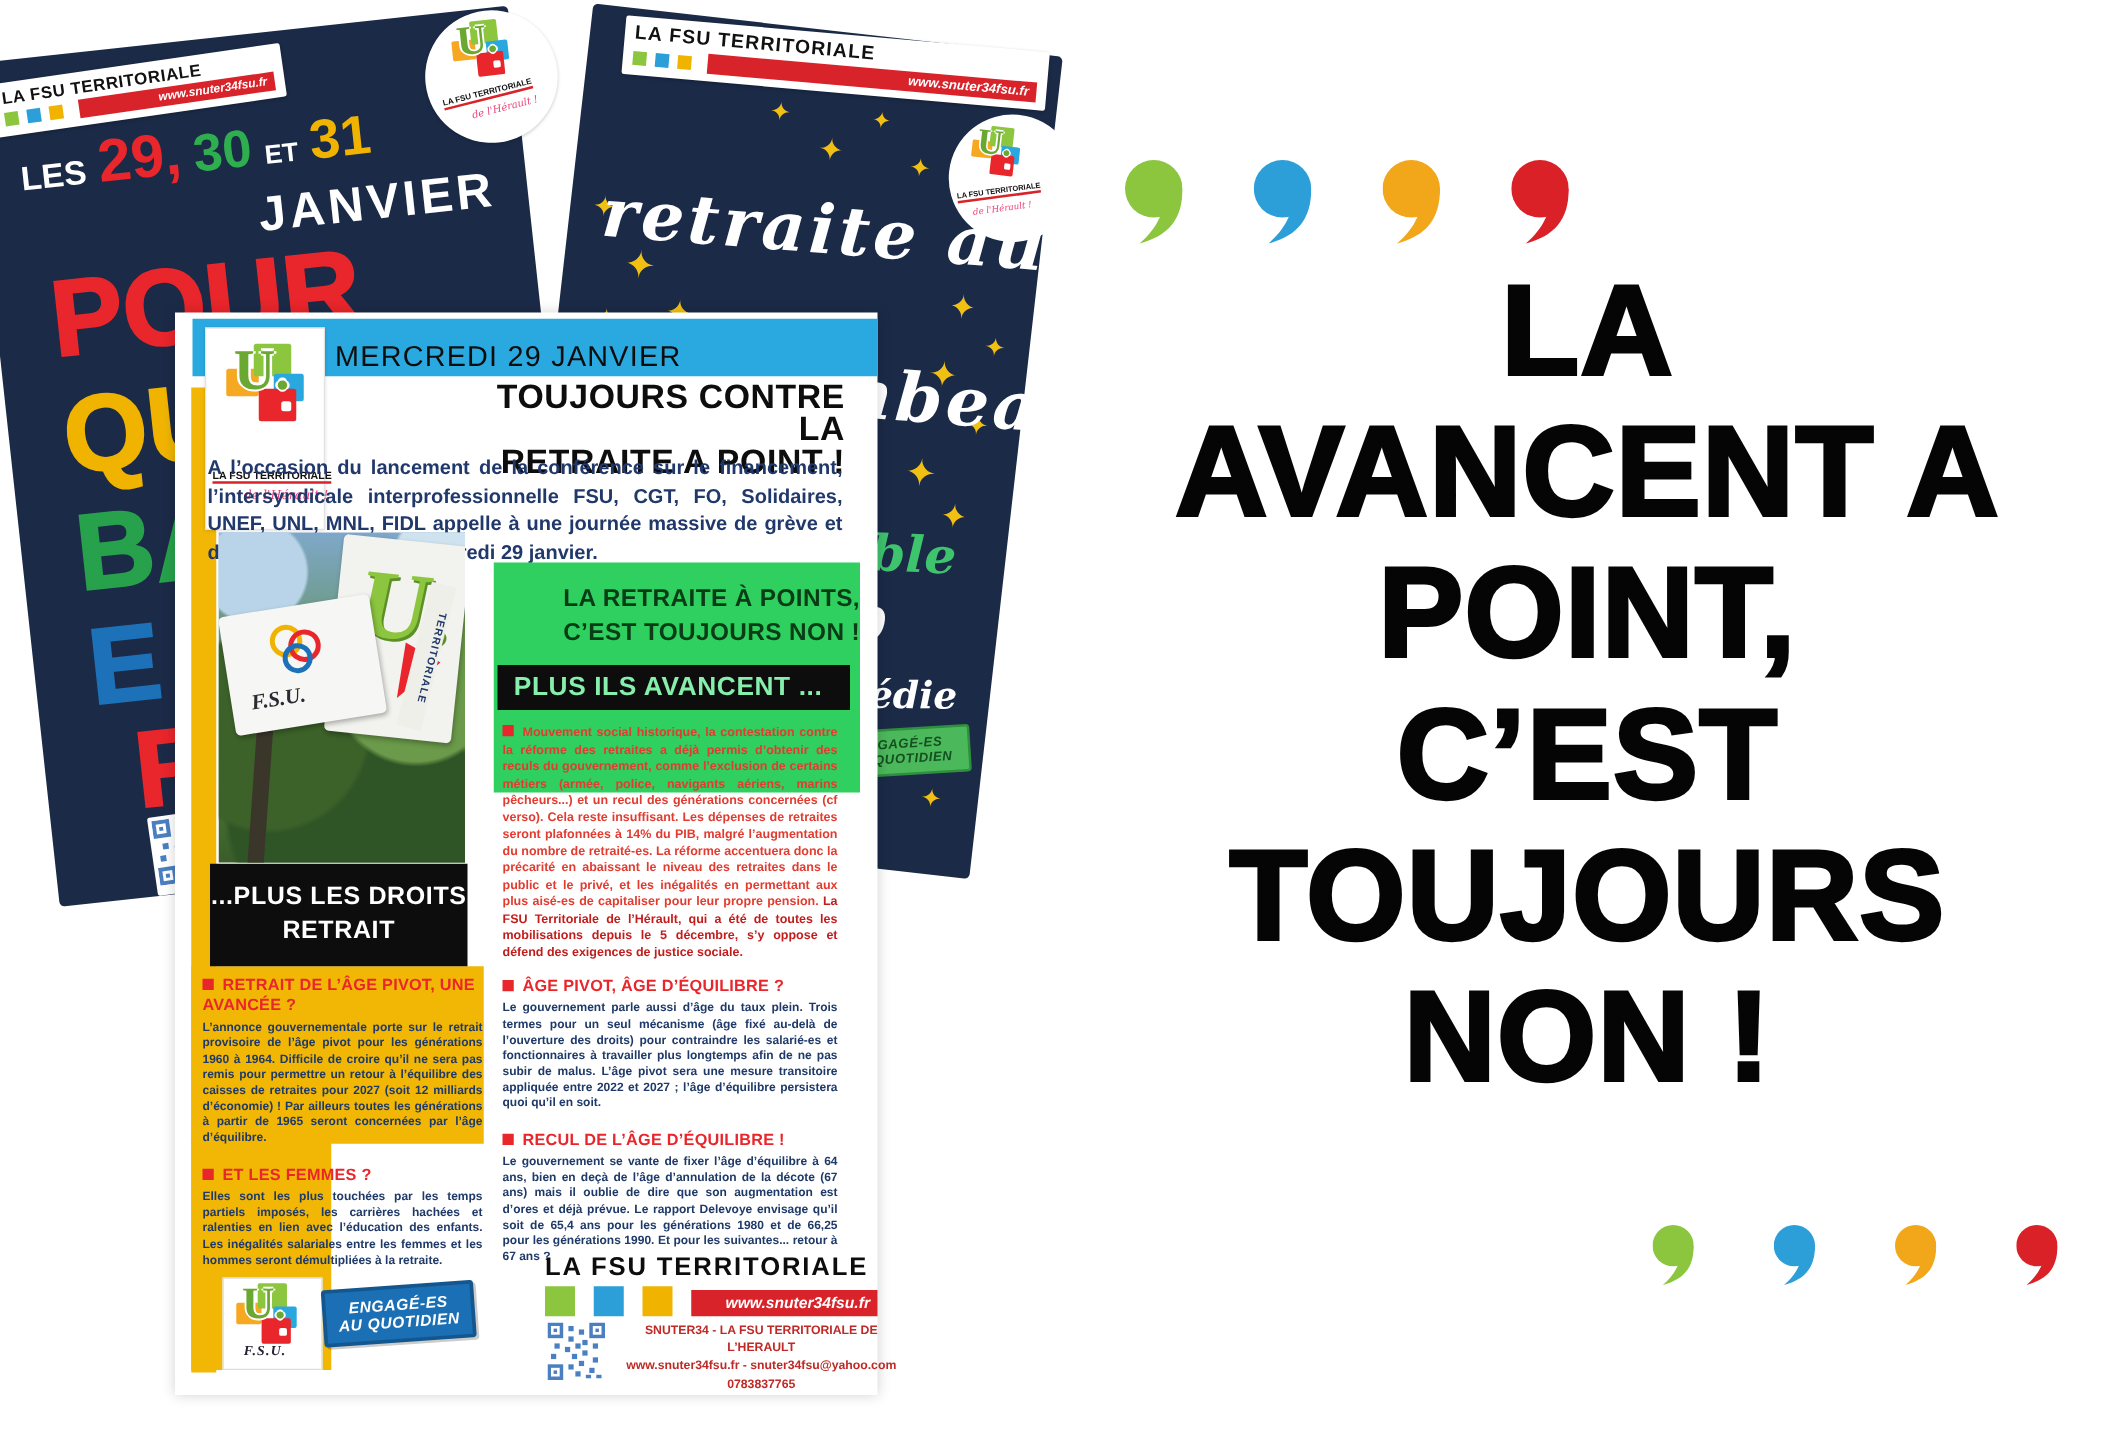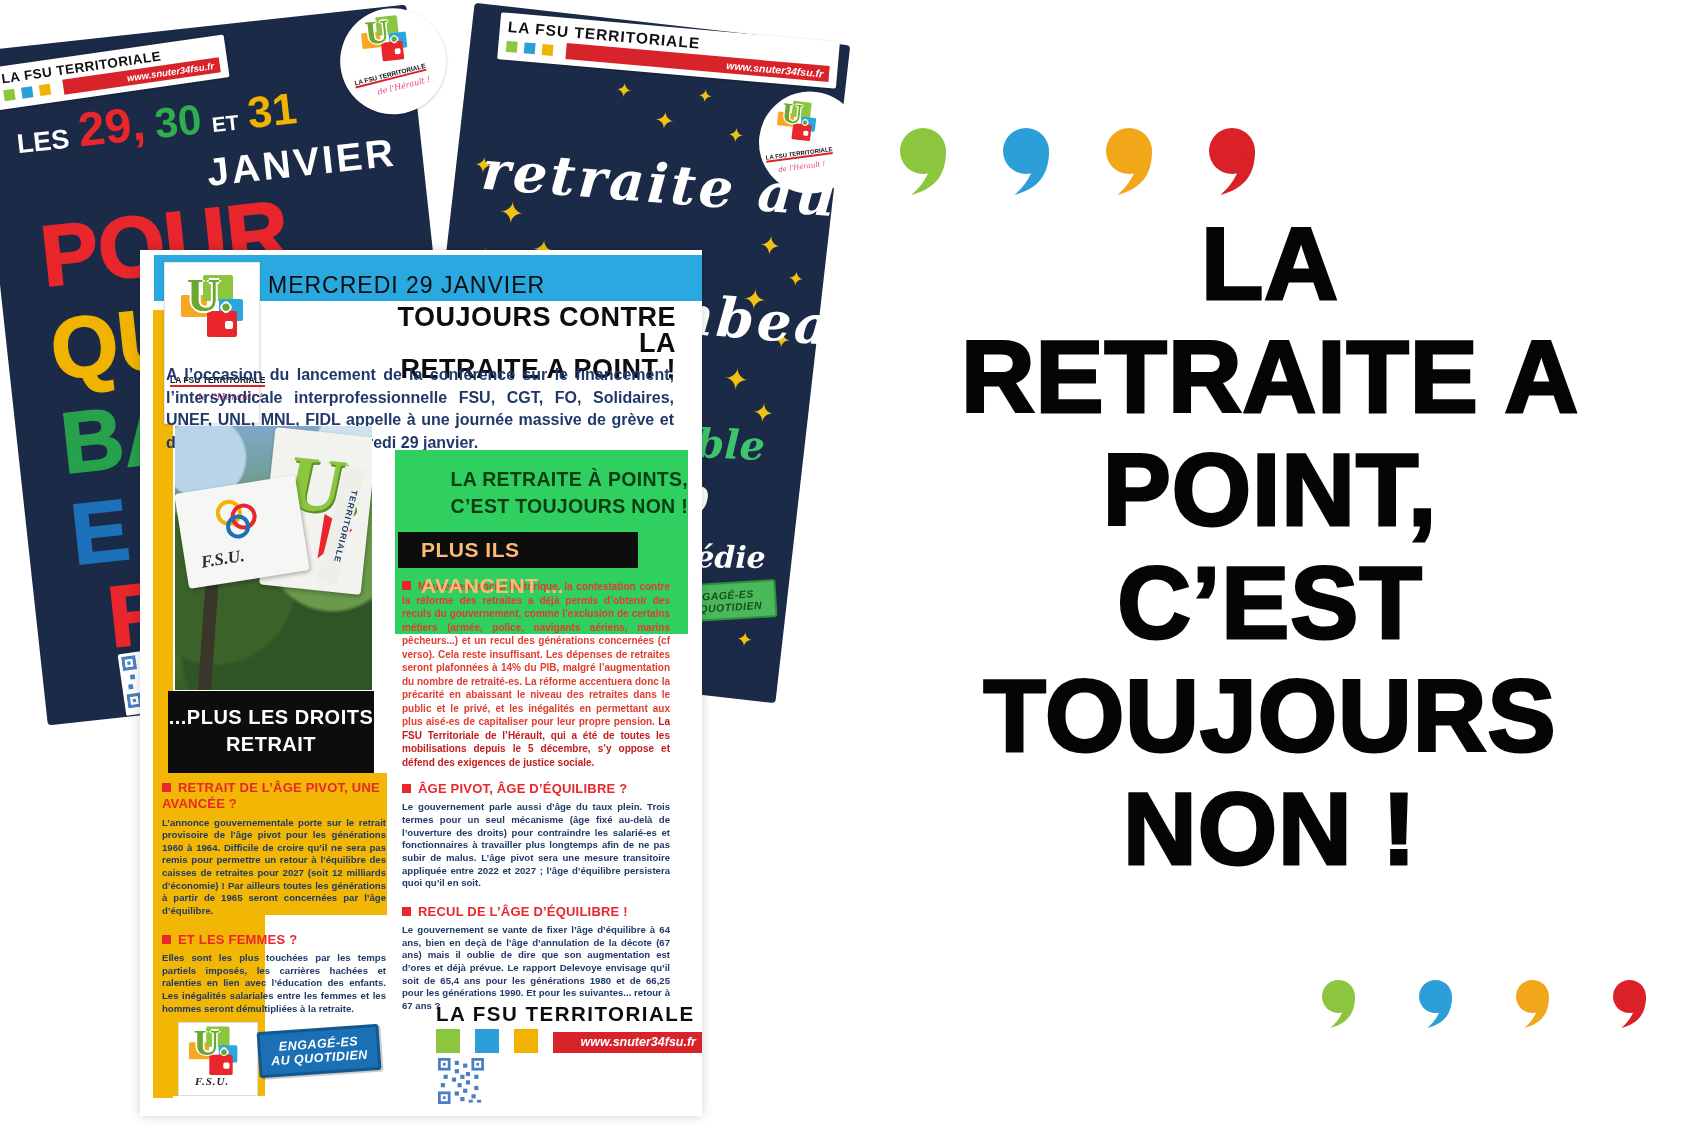--- a/index.html
+++ b/index.html
@@ -136,22 +136,22 @@
   .col-left{left:22px;top:530px;width:224px;}
   .col-right{left:262px;top:330px;width:268px;}
   .art{margin-bottom:14px;}
   .art h3{margin:0 0 4px 0;font-size:13px;font-weight:bold;color:#e8262b;line-height:1.25;letter-spacing:.2px;}
   .bullet{display:inline-block;width:9px;height:9px;background:#e8262b;margin-right:7px;}
   .art p{margin:0;font-size:9.6px;font-weight:bold;color:#1f3a68;text-align:justify;line-height:1.32;}
   
   .green-box{left:255px;top:200px;width:293px;height:184px;background:#2fd05f;}
   .gb-l1,.gb-l2{text-align:right;font-size:19.5px;font-weight:bold;color:#0a3c16;line-height:27px;letter-spacing:.3px;}
   .gb-l1{margin-top:16px;}
-  .black-bar{left:258px;top:282px;width:240px;height:36px;background:#0d0d0d;color:#fdba74;
-             font-size:21px;font-weight:bold;line-height:36px;padding-left:23px;box-sizing:border-box;
+  .black-bar{left:258px;top:282px;width:282px;height:36px;background:#0d0d0d;color:#86efac;
+             font-size:21px;font-weight:bold;line-height:36px;padding-left:13px;box-sizing:border-box;
              letter-spacing:.5px;z-index:2;}
   .para-red{margin:0 0 12px 0;font-size:10px;font-weight:bold;color:#e23b30;text-align:justify;line-height:1.35;}
   .para-red strong{color:#c21d1d;}
   
   .f-brand{left:296px;top:752px;width:266px;}
   .fb-name{font-size:20.5px;font-weight:bold;color:#0d0d0d;letter-spacing:1.5px;white-space:nowrap;}
   .fb-row{display:flex;align-items:flex-end;margin-top:3px;}
   .fb-row .sq{width:24px;height:24px;margin-right:15px;}
   .fb-url{flex:1;background:#d8232a;height:21px;color:#fff;font-size:12.5px;font-style:italic;font-weight:bold;
           text-align:right;line-height:21px;padding-right:6px;}
@@ -201,21 +201,21 @@
     <svg class="comma" width="46" height="67" viewBox="0 0 44 64">
         <g fill="#da2128">
           <circle cx="22" cy="22" r="22"></circle>
           <path d="M44 22 C44 46 33 58 11 64 C26 51 30 38 30 28 Z"></path>
         </g>
       </svg>
   </div>
 
   <div class="abs headline">
     <div class="hl-line">LA</div>
-    <div class="hl-line">RETRAITE A</div>
+    <div class="hl-line">AVANCENT A</div>
     <div class="hl-line">POINT,</div>
     <div class="hl-line">C’EST</div>
     <div class="hl-line">TOUJOURS</div>
     <div class="hl-line">NON !</div>
   </div>
 
   <div class="abs commas-bottom">
     <svg class="comma" width="33" height="48" viewBox="0 0 44 64">
         <g fill="#8cc63f">
           <circle cx="22" cy="22" r="22"></circle>
@@ -498,16 +498,21 @@
         <rect x="2" y="18" width="3" height="3"></rect>
           <rect x="20" y="16" width="3" height="3"></rect>
           <rect x="26" y="20" width="3" height="3"></rect>
         <rect x="12" y="24" width="3" height="3"></rect>
           <rect x="18" y="22" width="3" height="3"></rect>
           <rect x="24" y="26" width="3" height="3"></rect>
         <rect x="16" y="28" width="3" height="3"></rect>
           <rect x="22" y="30" width="3" height="2"></rect>
           <rect x="28" y="30" width="3" height="2"></rect>
       </svg>
+      <div class="contact-lines">
+        <div>SNUTER34 - LA FSU TERRITORIALE DE L’HERAULT</div>
+        <div>www.snuter34fsu.fr - snuter34fsu@yahoo.com</div>
+        <div>0783837765</div>
+      </div>
     </div>
   </div>
 
 </div>
 
 </body></html>

